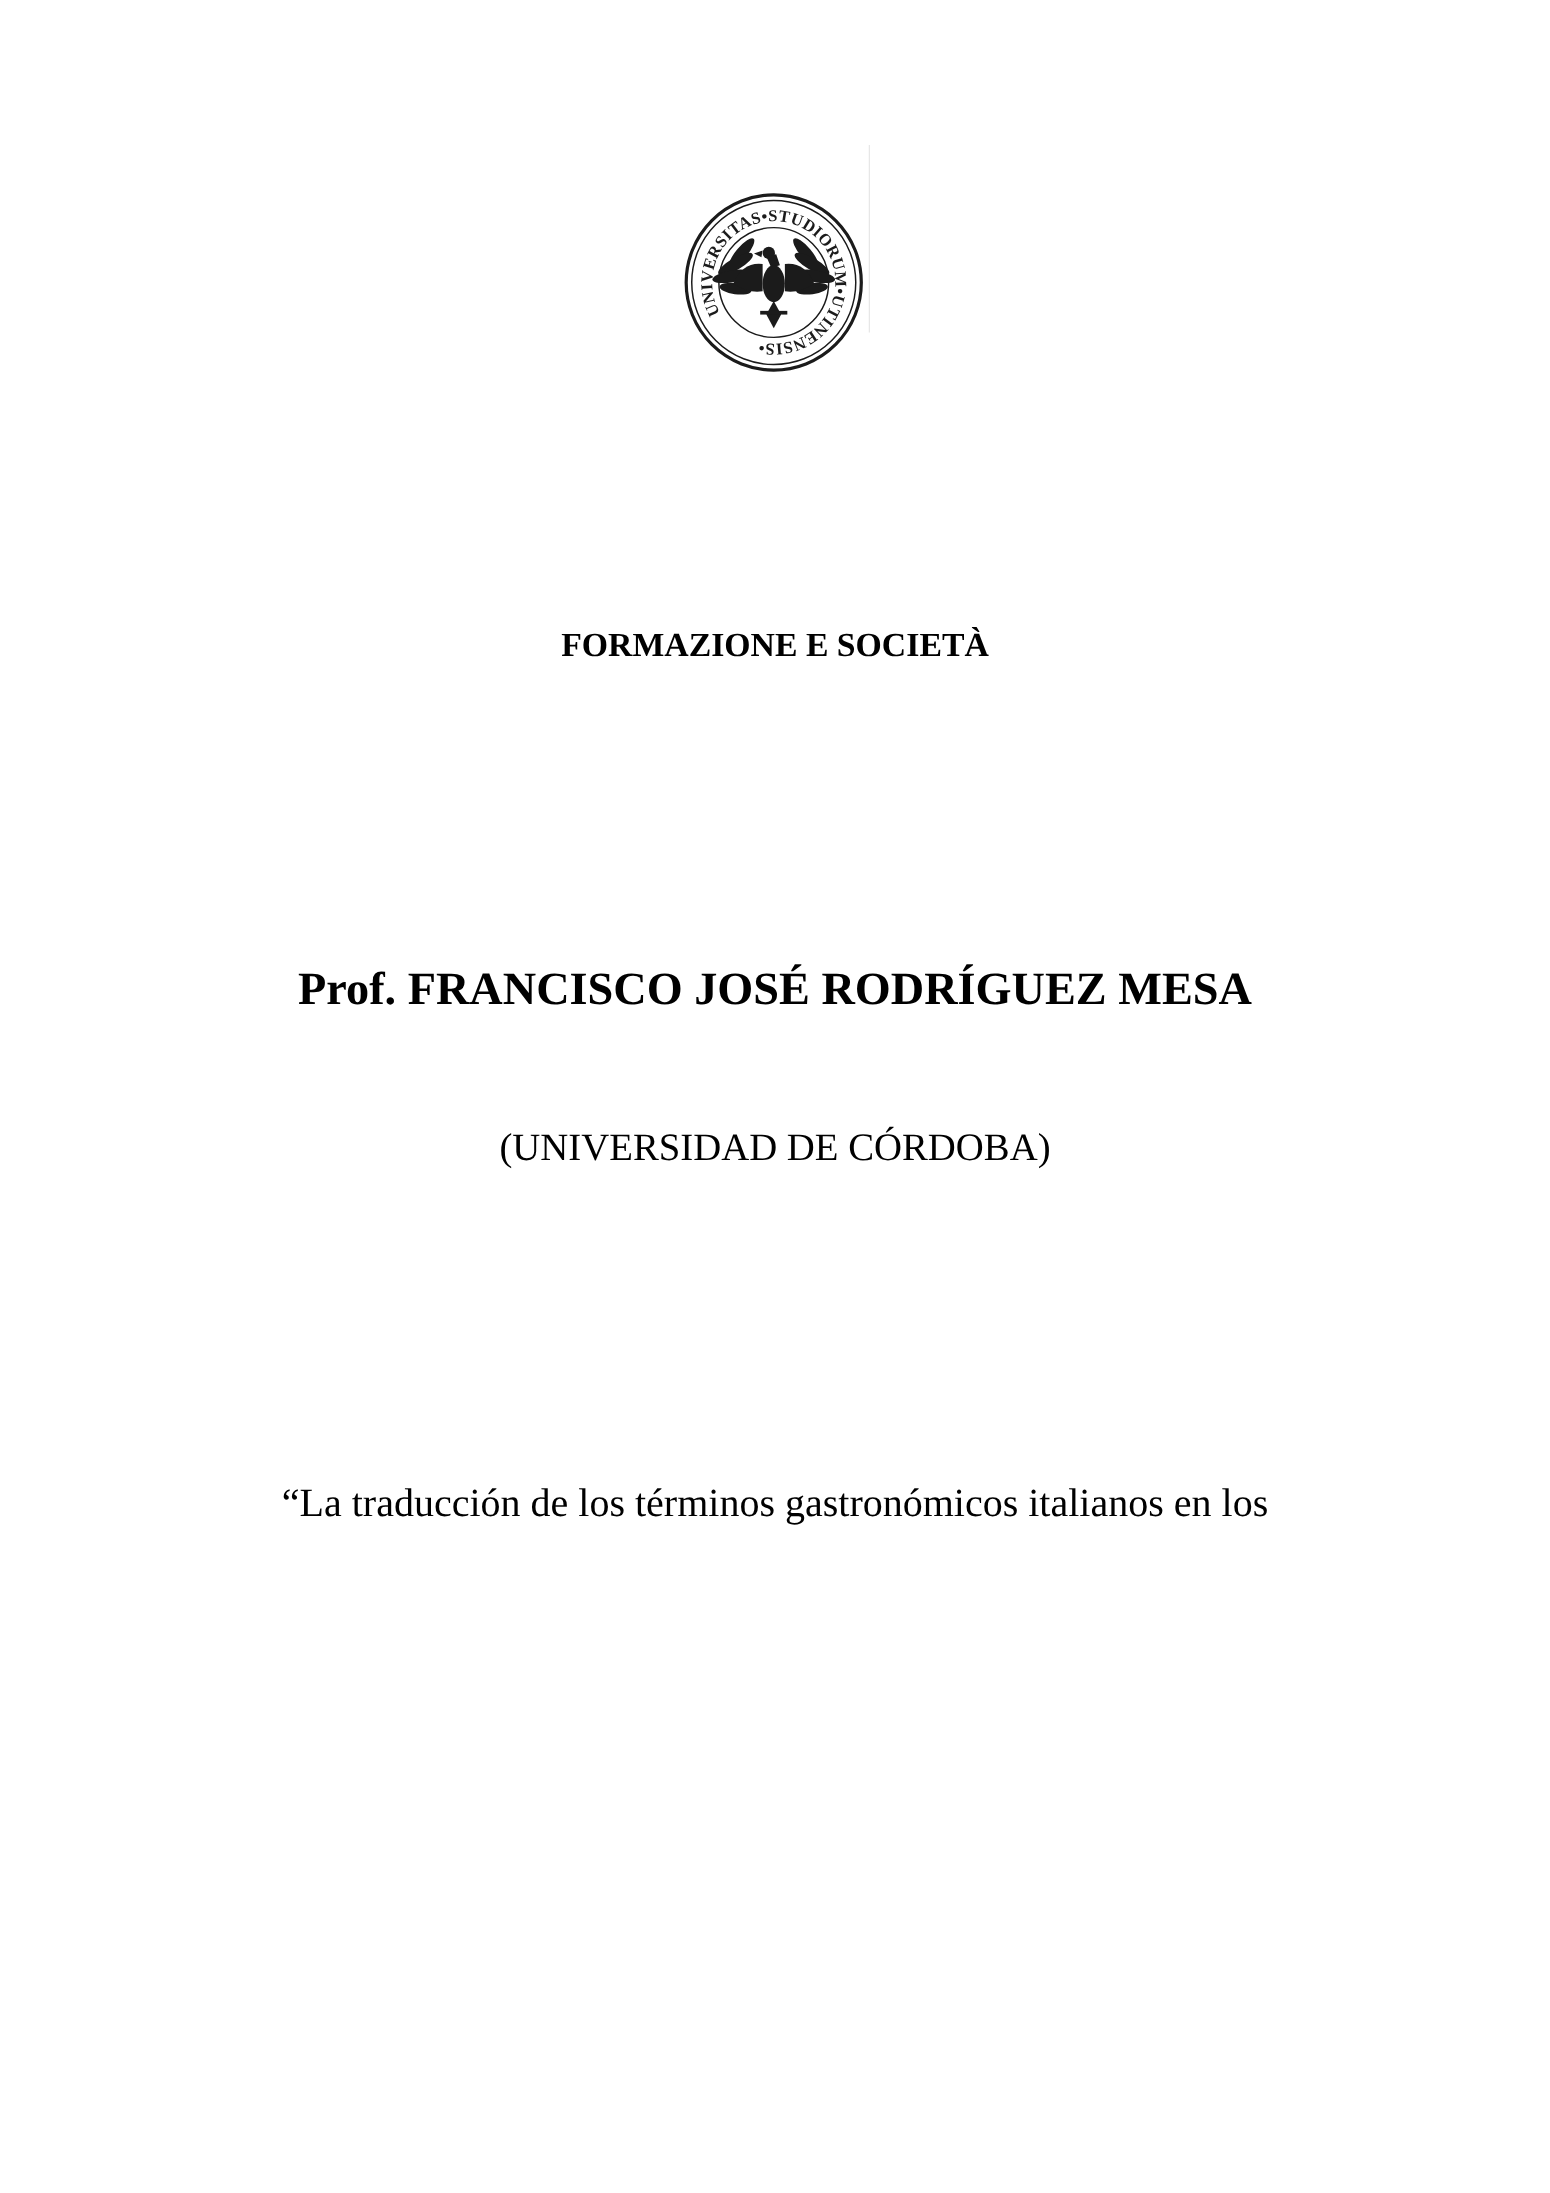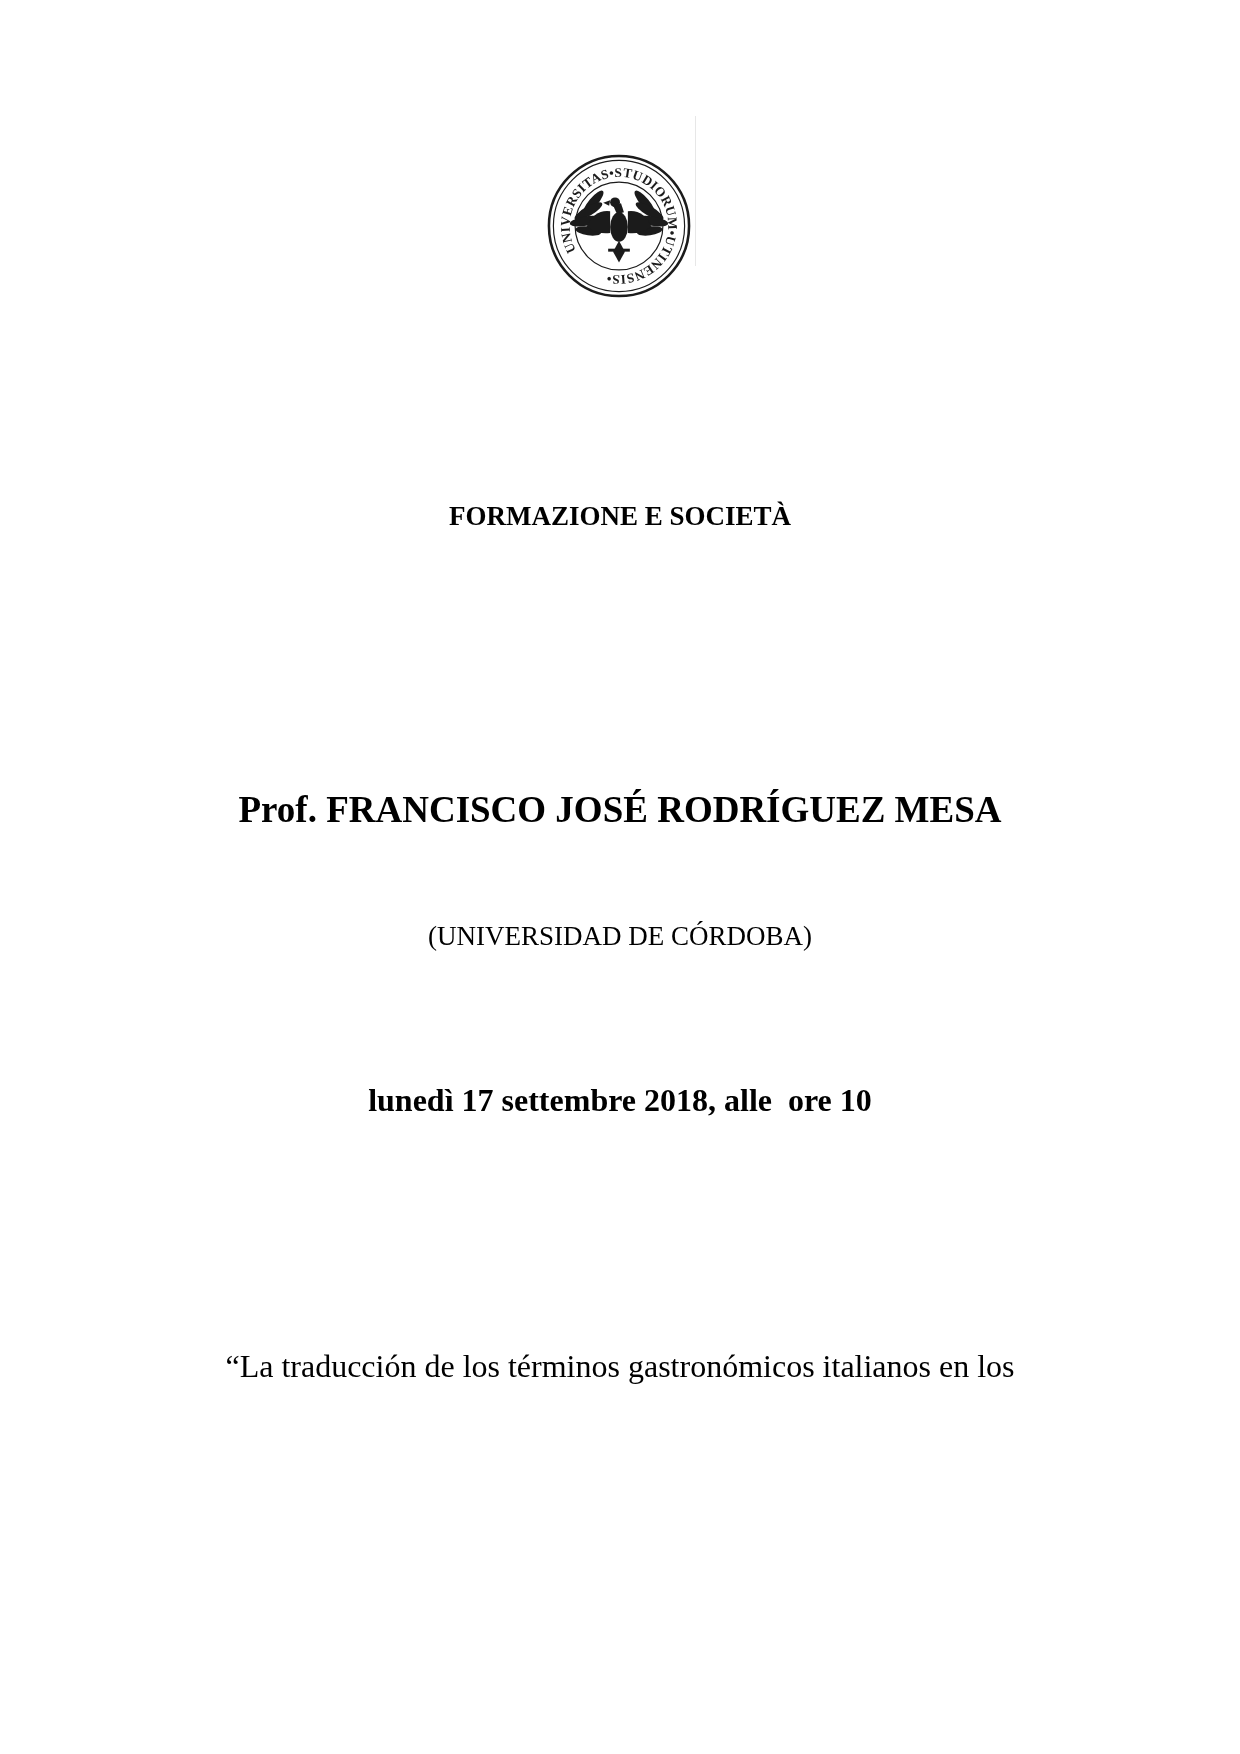--- a/index.html
+++ b/index.html
@@ -25,22 +25,22 @@
     border-right: 1px solid #e7e7e7; 
   }
   .seal-svg { display: block; width: 148px; height: 148px; }
   .dept {
     margin-top: 86px;
     font-size: 27px;
     font-weight: 700;
     line-height: 44px;
   }
   .series { margin-top: 62px; font-size: 30px; line-height: 50px; }
-  .prof   { margin-top: 86px; font-size: 37px; font-weight: 700; line-height: 52px; }
-  .univ   { margin-top: 22px; font-size: 27px; line-height: 48px; }
+  .prof   { margin-top: 68px; font-size: 37px; font-weight: 700; line-height: 52px; }
+  .univ   { margin-top: 22px; font-size: 31px; line-height: 48px; }
   .date   { font-size: 32px; font-weight: 700; line-height: 48px; }
   .date-1 { margin-top: 62px; }
   .title-block { font-size: 32px; line-height: 52px; margin-top: 58px; }
 </style>
 </head>
 <body>
 
 <div class="page">
 
   <div class="logo-wrap">
@@ -82,21 +82,20 @@
 
   <div class="dept">
     <div>FORMAZIONE E SOCIETÀ</div>
   </div>
 
 
   <div class="prof">Prof. FRANCISCO JOSÉ RODRÍGUEZ MESA</div>
 
   <div class="univ">(UNIVERSIDAD DE CÓRDOBA)</div>
 
-  <div class="date date-1">lunedì 17 settembre 2018, alle  ore 10</div>
 
   <div class="title-block">
     <div>“La traducción de los términos gastronómicos italianos en los</div>
     
     
   </div>
 
   
 
   

